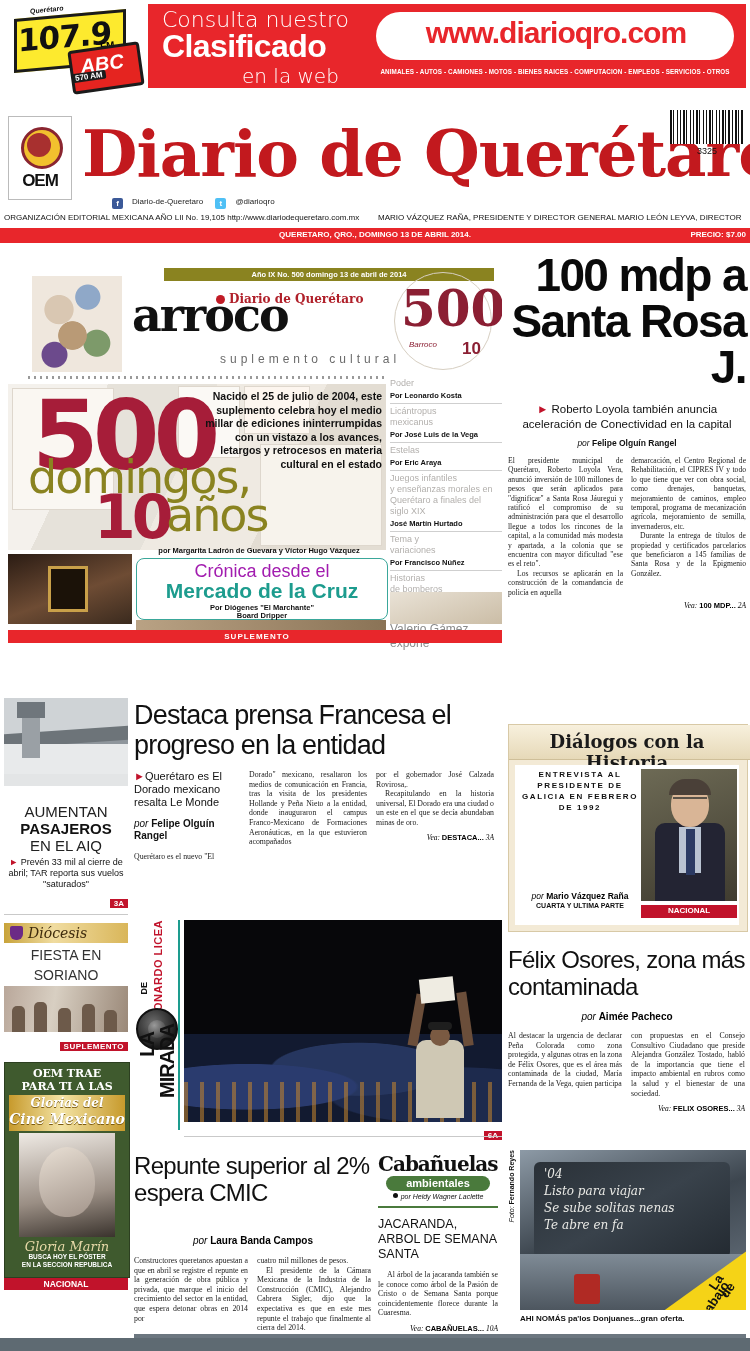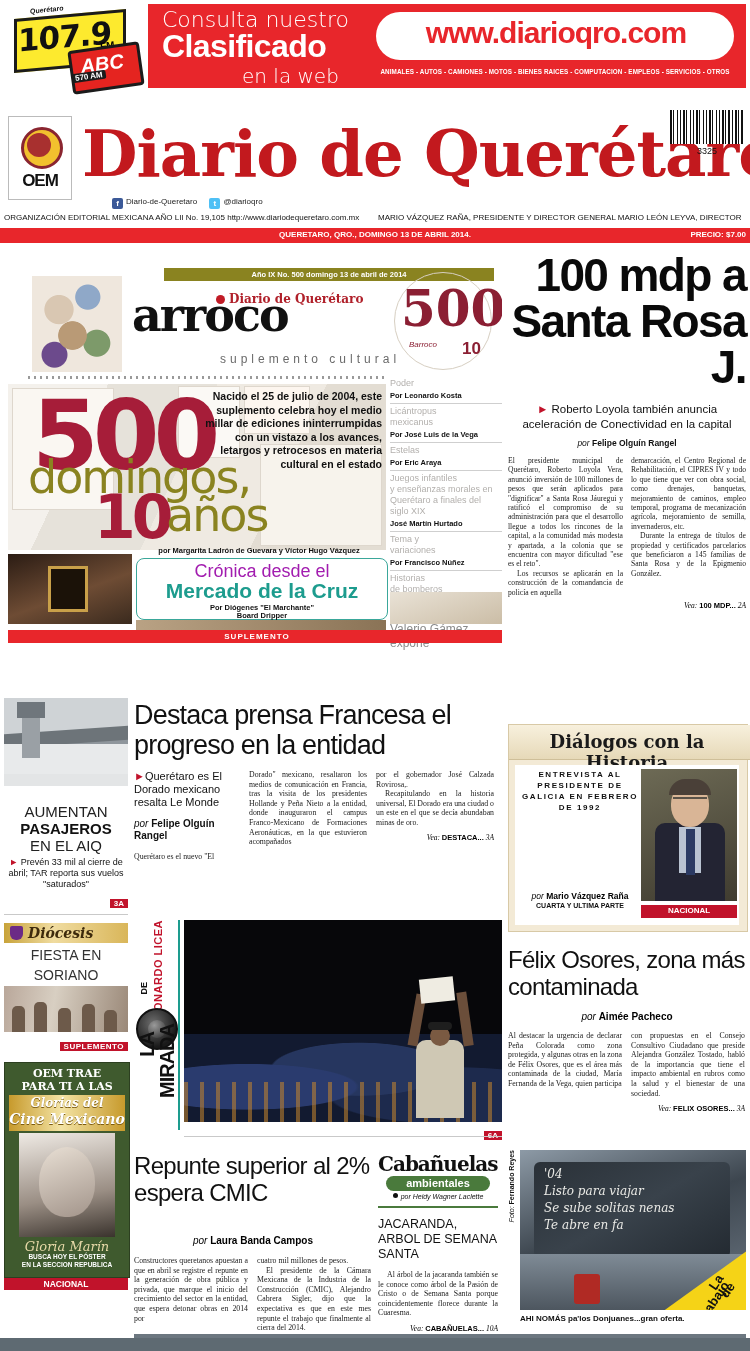--- a/index.html
+++ b/index.html
@@ -35,21 +35,21 @@
 
   .nameplate{position:absolute;left:82px;top:14px;width:600px;height:88px;color:#c2191e;
     font-family:"DejaVu Serif",serif;font-weight:bold;font-size:64px;letter-spacing:-1px;line-height:88px;white-space:nowrap;}
   .barcode{position:absolute;right:6px;top:14px;width:74px;height:34px;
     background:repeating-linear-gradient(90deg,#111 0,#111 1.5px,#fff 1.5px,#fff 3px,#111 3px,#111 4px,#fff 4px,#fff 6.5px);}
   .barnum{position:absolute;right:6px;top:50px;width:74px;text-align:center;font-size:9px;color:#111;}
 
   .social{position:absolute;left:112px;top:101px;height:13px;font-size:8px;color:#222;}
   .fb,.tw{display:inline-block;width:11px;height:11px;border-radius:2px;color:#fff;font-size:8px;font-weight:bold;text-align:center;line-height:11px;vertical-align:-2px;}
   .fb{background:#3b5998;} .tw{background:#4fc0f5;margin-left:10px;}
-  .social span.lbl{margin-left:3px;}
+  .social span.lbl{margin-left:9px;}
 
   .infoline{position:absolute;left:4px;top:117px;width:742px;font-size:8px;color:#111;}
   .infoline .left{position:absolute;left:0;top:0;}
   .infoline .right{position:absolute;left:374px;top:0;}
 
   .datestrip{position:absolute;left:0;top:228px;width:750px;height:15px;background:#e8262b;}
   .datestrip .dt{position:absolute;left:0;top:2px;width:750px;text-align:center;color:#fff;font-size:8px;font-weight:bold;}
   .datestrip .pr{position:absolute;right:4px;top:2px;color:#fff;font-size:8px;font-weight:bold;}
 
   
@@ -134,21 +134,21 @@
   .lsb-t2{text-align:center;font-size:15px;font-weight:bold;color:#111;line-height:17px;}
   .lsb-t3{text-align:center;font-size:15px;color:#222;line-height:17px;}
   .lsb-deck{margin-top:3px;text-align:center;font-size:9px;line-height:11px;color:#111;}
   .lsb-deck .tri{color:#c1132b;}
   .pagetag{display:inline-block;background:#c1132b;color:#fff;font-size:8px;font-weight:bold;padding:0 4px;}
   .tag-right{text-align:right;margin-top:2px;}
   .rule{border-top:1px solid #c9c9c9;margin-top:4px;}
 
   .dio{margin-top:8px;width:124px;height:20px;background:linear-gradient(90deg,#c8a33a,#f0dca0 40%,#d9b65a);position:relative;}
   .dio .shield{position:absolute;left:6px;top:3px;width:13px;height:14px;background:#6b2a86;border-radius:2px 2px 6px 6px;}
-  .dio .nm{position:absolute;left:24px;top:2px;font-family:"DejaVu Serif",serif;font-style:italic;font-weight:bold;font-size:14px;color:#3d2a0c;}
+  .dio .nm{position:absolute;left:24px;top:2px;font-family:"DejaVu Serif",serif;font-style:italic;font-weight:normal;font-size:14px;color:#3d2a0c;}
   .dio-t{margin-top:4px;text-align:center;font-size:14px;color:#333;line-height:16px;}
   .dio-photo{margin-top:3px;width:124px;height:46px;background:linear-gradient(100deg,#b9a79a,#d8cfc2 40%,#9a8878);position:relative;overflow:hidden;}
   .dio-photo .p{position:absolute;bottom:0;width:13px;height:26px;background:#6d5a4a;border-radius:5px 5px 0 0;}
   .supl2{margin-top:3px;text-align:right;}
   .supl2 .pagetag{background:#c1132b;letter-spacing:.5px;}
 
   .oemad{margin-top:9px;width:124px;height:214px;background:#3f5a2e;position:relative;overflow:hidden;border:1px solid #2c3f20;}
   .oemad .h1{position:absolute;left:0;top:4px;width:124px;text-align:center;color:#fff;font-family:"DejaVu Serif",serif;font-weight:bold;font-size:11px;line-height:13px;}
   .oemad .gold{position:absolute;left:4px;top:32px;width:116px;height:36px;background:linear-gradient(90deg,#c79a2c,#f3e3a4 45%,#c79a2c);}
   .oemad .gold .g1{position:absolute;left:0;top:1px;width:116px;text-align:center;font-family:"DejaVu Serif",serif;font-style:italic;font-weight:bold;font-size:12px;color:#fff;text-shadow:0 1px 0 #7a5b12;}

